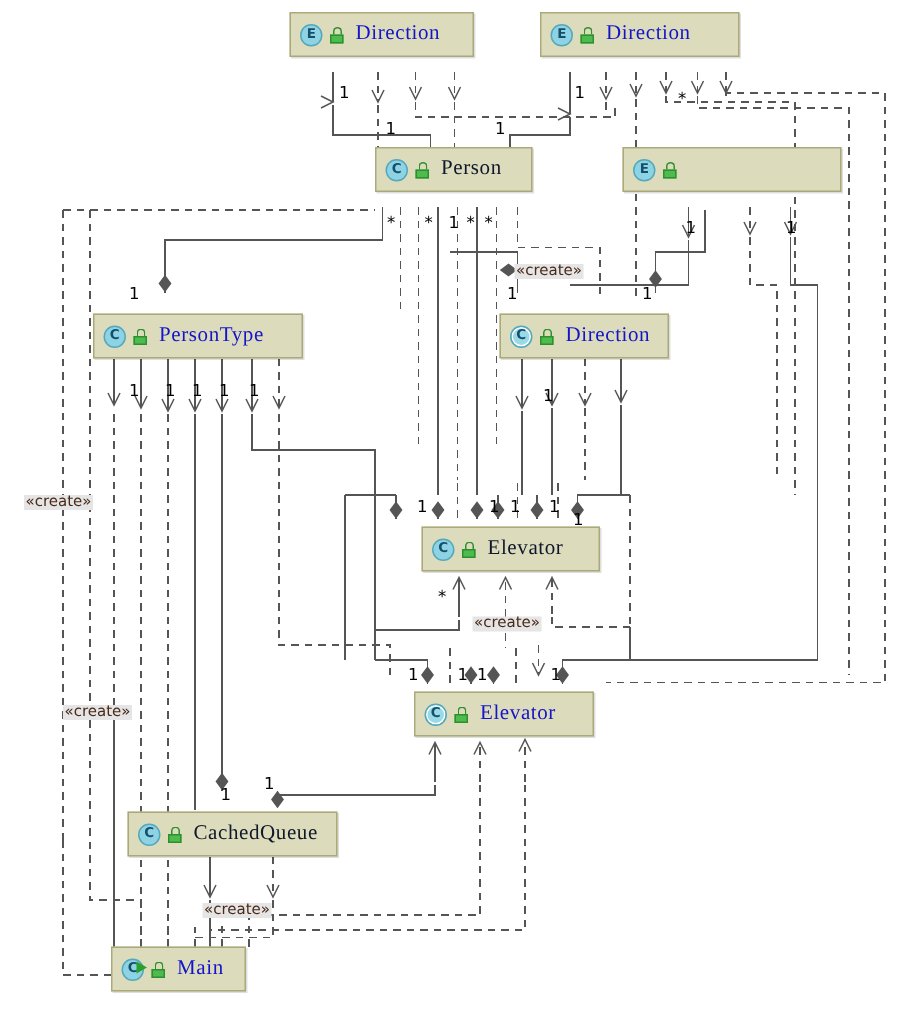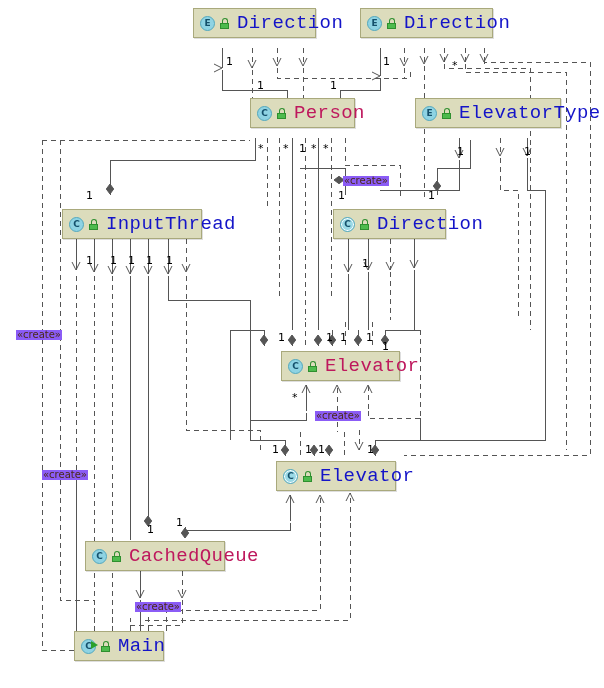--- a/index.html
+++ b/index.html
@@ -62,41 +62,41 @@
     box-sizing:border-box;
   }
   .node .lock::after{
     content:"";position:absolute;left:3px;top:0px;
     width:6px;height:5px;
     border:1.5px solid #2f8f2f;border-bottom:none;
     border-radius:3px 3px 0 0;
     box-sizing:border-box;
   }
   .node .nm{
-    font-family:Liberation Mono, monospace;
-    font-size:19px;
+    font-family:Liberation Serif, serif;
+    font-size:14px;
     letter-spacing:0.4px;
   }
   .node .nm.blue{color:#1414c8;}
-  .node .nm.dark{color:#be185d;}
+  .node .nm.dark{color:#0f172a;}
 
   
   .lbl{
     position:absolute;
     font-family:"DejaVu Sans", sans-serif;
     font-size:10px;
     color:#111111;
     white-space:nowrap;
     line-height:1;
   }
   .lbl.mult{font-size:11px;color:#000;}
   .lbl.stereo{
     color:#4a2a18;
     font-size:10px;
-    background:#8b5cf6;
+    background:#e5e5e5;
     padding:0 1px;
   }
 </style>
 </head>
 <body>
 
 <div id="diagram">
 
   <svg class="edges" viewBox="0 0 604 688" xmlns="http://www.w3.org/2000/svg">
     <defs>
@@ -412,27 +412,26 @@
 
   <div class="node" style="left:250px;top:98px;width:105px;">
     <span class="icon">C</span>
     <span class="lock"></span>
     <span class="nm dark">Person</span>
   </div>
 
   <div class="node" style="left:415px;top:98px;width:146px;">
     <span class="icon">E</span>
     <span class="lock"></span>
-    <span class="nm blue">ElevatorType</span>
   </div>
 
   <div class="node" style="left:62px;top:209px;width:140px;">
     <span class="icon">C</span>
     <span class="lock"></span>
-    <span class="nm blue">InputThread</span>
+    <span class="nm blue">PersonType</span>
   </div>
 
   <div class="node" style="left:333px;top:209px;width:113px;">
     <span class="icon abstract">C</span>
     <span class="lock"></span>
     <span class="nm blue">Direction</span>
   </div>
 
   <div class="node" style="left:281px;top:351px;width:119px;">
     <span class="icon">C</span>

